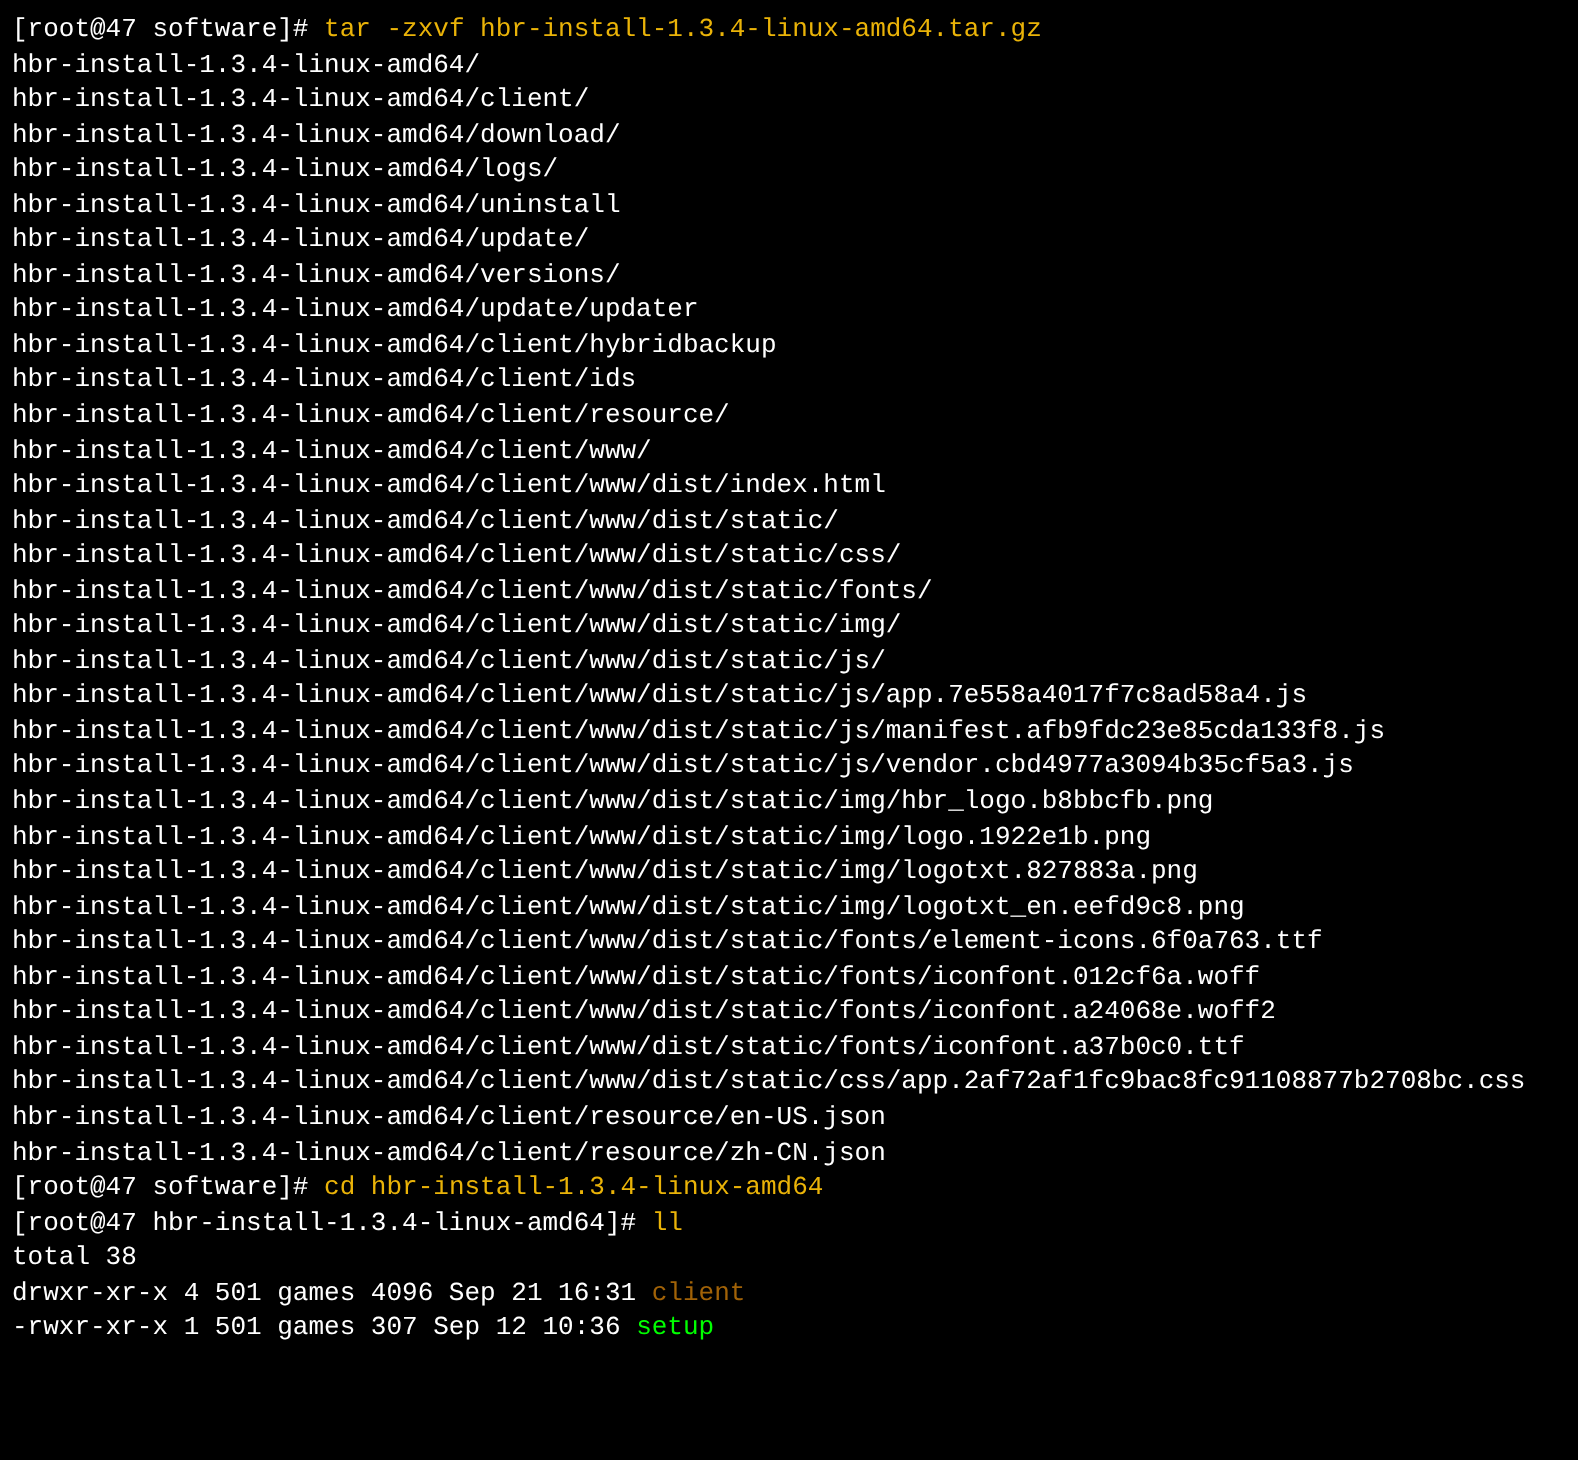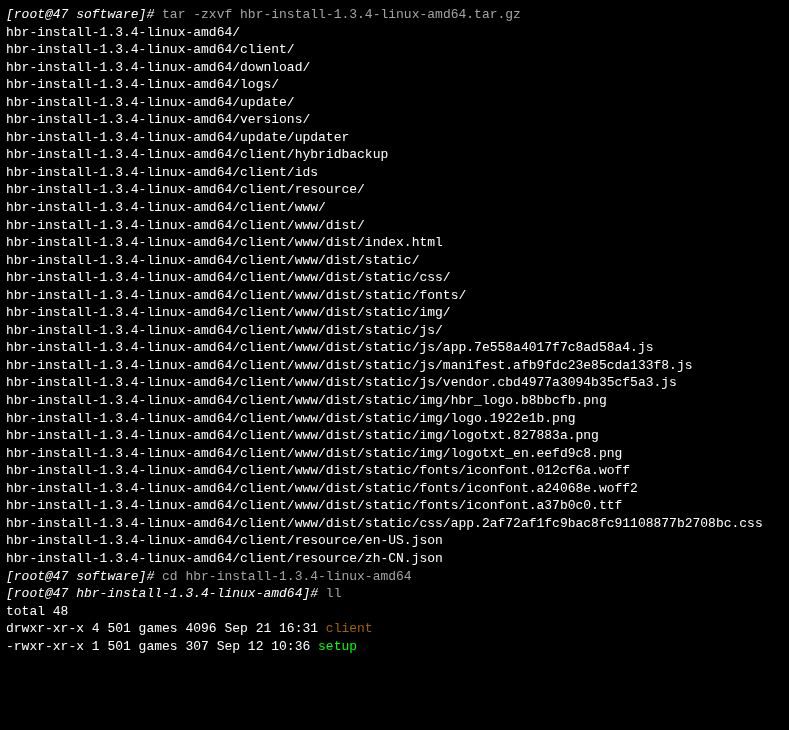--- a/index.html
+++ b/index.html
@@ -17,69 +17,69 @@
       width: 789px;
       height: 730px;
       white-space: nowrap;
       overflow: hidden;
     }
     .terminal-line {
       display: block;
     }
     .prompt {
       color: #ffffff;
-      font-style: italic;
     }
     .command {
-      color: #a3a3a3;
+      color: #eab308;
     }
     .output {
       color: #ffffff;
     }
     .file-blue {
       color: #a16207;
     }
     .file-green {
       color: #00ff00;
     }
   </style>
 </head>
 <body>
 
 <div id="terminal">
     <div class="terminal-line"><span class="prompt">[root@47 software]# </span><span class="command">tar -zxvf hbr-install-1.3.4-linux-amd64.tar.gz</span></div>
     <div class="terminal-line"><span class="output">hbr-install-1.3.4-linux-amd64/</span></div>
     <div class="terminal-line"><span class="output">hbr-install-1.3.4-linux-amd64/client/</span></div>
     <div class="terminal-line"><span class="output">hbr-install-1.3.4-linux-amd64/download/</span></div>
     <div class="terminal-line"><span class="output">hbr-install-1.3.4-linux-amd64/logs/</span></div>
+    <div class="terminal-line"><span class="output">hbr-install-1.3.4-linux-amd64/uninstall</span></div>
     <div class="terminal-line"><span class="output">hbr-install-1.3.4-linux-amd64/update/</span></div>
     <div class="terminal-line"><span class="output">hbr-install-1.3.4-linux-amd64/versions/</span></div>
     <div class="terminal-line"><span class="output">hbr-install-1.3.4-linux-amd64/update/updater</span></div>
     <div class="terminal-line"><span class="output">hbr-install-1.3.4-linux-amd64/client/hybridbackup</span></div>
     <div class="terminal-line"><span class="output">hbr-install-1.3.4-linux-amd64/client/ids</span></div>
     <div class="terminal-line"><span class="output">hbr-install-1.3.4-linux-amd64/client/resource/</span></div>
     <div class="terminal-line"><span class="output">hbr-install-1.3.4-linux-amd64/client/www/</span></div>
-    <div class="terminal-line"><span class="output">hbr-install-1.3.4-linux-amd64/client/www/dist/</span></div>
     <div class="terminal-line"><span class="output">hbr-install-1.3.4-linux-amd64/client/www/dist/index.html</span></div>
     <div class="terminal-line"><span class="output">hbr-install-1.3.4-linux-amd64/client/www/dist/static/</span></div>
     <div class="terminal-line"><span class="output">hbr-install-1.3.4-linux-amd64/client/www/dist/static/css/</span></div>
     <div class="terminal-line"><span class="output">hbr-install-1.3.4-linux-amd64/client/www/dist/static/fonts/</span></div>
     <div class="terminal-line"><span class="output">hbr-install-1.3.4-linux-amd64/client/www/dist/static/img/</span></div>
     <div class="terminal-line"><span class="output">hbr-install-1.3.4-linux-amd64/client/www/dist/static/js/</span></div>
     <div class="terminal-line"><span class="output">hbr-install-1.3.4-linux-amd64/client/www/dist/static/js/app.7e558a4017f7c8ad58a4.js</span></div>
     <div class="terminal-line"><span class="output">hbr-install-1.3.4-linux-amd64/client/www/dist/static/js/manifest.afb9fdc23e85cda133f8.js</span></div>
     <div class="terminal-line"><span class="output">hbr-install-1.3.4-linux-amd64/client/www/dist/static/js/vendor.cbd4977a3094b35cf5a3.js</span></div>
     <div class="terminal-line"><span class="output">hbr-install-1.3.4-linux-amd64/client/www/dist/static/img/hbr_logo.b8bbcfb.png</span></div>
     <div class="terminal-line"><span class="output">hbr-install-1.3.4-linux-amd64/client/www/dist/static/img/logo.1922e1b.png</span></div>
     <div class="terminal-line"><span class="output">hbr-install-1.3.4-linux-amd64/client/www/dist/static/img/logotxt.827883a.png</span></div>
     <div class="terminal-line"><span class="output">hbr-install-1.3.4-linux-amd64/client/www/dist/static/img/logotxt_en.eefd9c8.png</span></div>
+    <div class="terminal-line"><span class="output">hbr-install-1.3.4-linux-amd64/client/www/dist/static/fonts/element-icons.6f0a763.ttf</span></div>
     <div class="terminal-line"><span class="output">hbr-install-1.3.4-linux-amd64/client/www/dist/static/fonts/iconfont.012cf6a.woff</span></div>
     <div class="terminal-line"><span class="output">hbr-install-1.3.4-linux-amd64/client/www/dist/static/fonts/iconfont.a24068e.woff2</span></div>
     <div class="terminal-line"><span class="output">hbr-install-1.3.4-linux-amd64/client/www/dist/static/fonts/iconfont.a37b0c0.ttf</span></div>
     <div class="terminal-line"><span class="output">hbr-install-1.3.4-linux-amd64/client/www/dist/static/css/app.2af72af1fc9bac8fc91108877b2708bc.css</span></div>
     <div class="terminal-line"><span class="output">hbr-install-1.3.4-linux-amd64/client/resource/en-US.json</span></div>
     <div class="terminal-line"><span class="output">hbr-install-1.3.4-linux-amd64/client/resource/zh-CN.json</span></div>
     <div class="terminal-line"><span class="prompt">[root@47 software]# </span><span class="command">cd hbr-install-1.3.4-linux-amd64</span></div>
     <div class="terminal-line"><span class="prompt">[root@47 hbr-install-1.3.4-linux-amd64]# </span><span class="command">ll</span></div>
-    <div class="terminal-line"><span class="output">total 48</span></div>
+    <div class="terminal-line"><span class="output">total 38</span></div>
     <div class="terminal-line"><span class="output">drwxr-xr-x 4 501 games  4096 Sep 21 16:31 </span><span class="file-blue">client</span></div>
     <div class="terminal-line"><span class="output">-rwxr-xr-x 1 501 games   307 Sep 12 10:36 </span><span class="file-green">setup</span></div>
   </div>
 
 </body></html>

